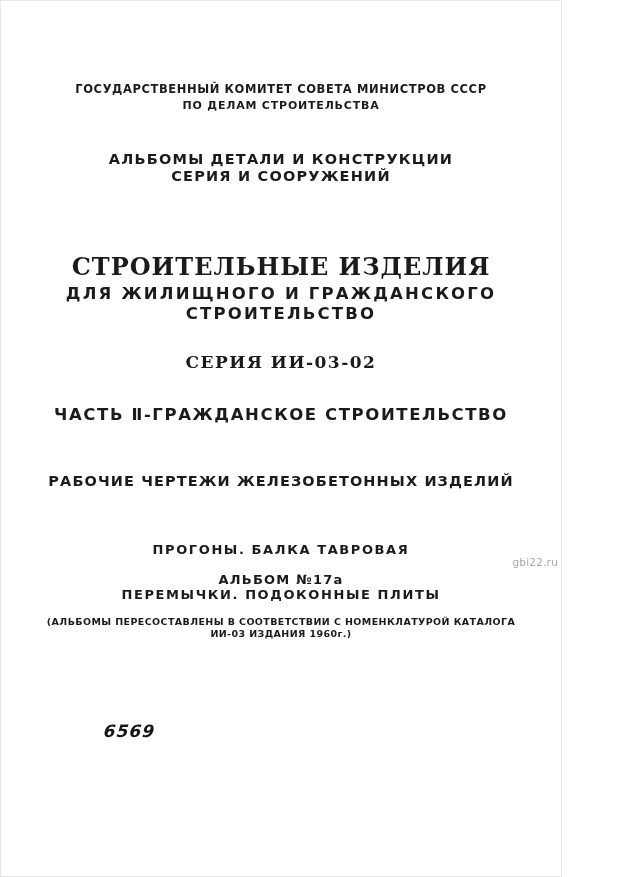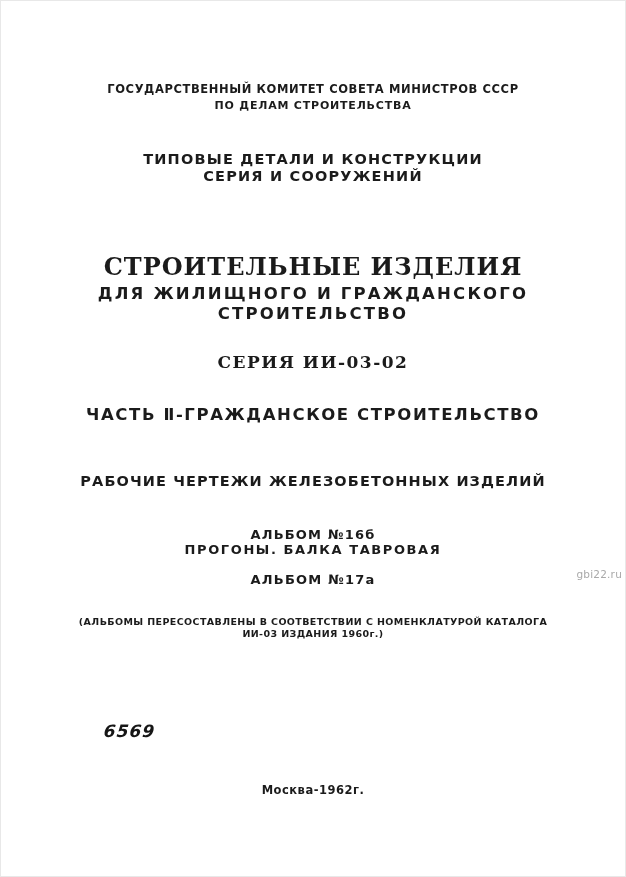--- a/index.html
+++ b/index.html
@@ -2,21 +2,21 @@
 <html><head>
 <meta charset="utf-8">
 <style>
   html, body {
     margin: 0;
     padding: 0;
     background: #ffffff;
   }
   .page {
     position: relative;
-    width: 626px;
+    width: 562px;
     height: 877px;
     background: #ffffff;
     overflow: hidden;
     box-shadow: inset 0 0 0 1px #e8e8e8;
     font-family: "DejaVu Sans", sans-serif;
     color: #1b1b1b;
   }
   .line {
     position: absolute;
     left: 0;
@@ -61,55 +61,54 @@
     letter-spacing: 1px;
     color: #161616;
     transform: skewX(-6deg);
   }
   
   .imprint { top: 783px; font-size: 11.5px; font-weight: bold; letter-spacing: 0.5px; }
   
   .watermark {
     position: absolute;
     right: 4px;
-    top: 568px;
+    top: 556px;
     font-size: 10.5px;
     font-weight: normal;
     color: #a9a9a9;
     letter-spacing: 0.2px;
   }
 </style>
 </head>
 <body>
 
 <div class="page">
 
   <div class="line hdr1">ГОСУДАРСТВЕННЫЙ КОМИТЕТ СОВЕТА МИНИСТРОВ СССР</div>
   <div class="line hdr2">ПО ДЕЛАМ СТРОИТЕЛЬСТВА</div>
 
-  <div class="line sub1">ТИПОВЫЕ ДЕТАЛИ И КОНСТРУКЦИИ</div>
+  <div class="line sub1">АЛЬБОМЫ ДЕТАЛИ И КОНСТРУКЦИИ</div>
   <div class="line sub2">СЕРИЯ И СООРУЖЕНИЙ</div>
 
   <div class="line ttl2">СТРОИТЕЛЬНЫЕ ИЗДЕЛИЯ</div>
   <div class="line ttl3">ДЛЯ ЖИЛИЩНОГО И ГРАЖДАНСКОГО</div>
   <div class="line ttl4">СТРОИТЕЛЬСТВО</div>
 
   <div class="line series">СЕРИЯ ИИ-03-02</div>
 
   <div class="line part">ЧАСТЬ Ⅱ-ГРАЖДАНСКОЕ СТРОИТЕЛЬСТВО</div>
 
   <div class="line drawings">РАБОЧИЕ ЧЕРТЕЖИ ЖЕЛЕЗОБЕТОННЫХ ИЗДЕЛИЙ</div>
 
-  <div class="line alb1num">АЛЬБОМ №16б</div>
   <div class="line alb1ttl">ПРОГОНЫ. БАЛКА ТАВРОВАЯ</div>
 
   <div class="line alb2num">АЛЬБОМ №17а</div>
+  <div class="line alb2ttl">ПЕРЕМЫЧКИ. ПОДОКОННЫЕ ПЛИТЫ</div>
 
   <div class="line note1">(АЛЬБОМЫ ПЕРЕСОСТАВЛЕНЫ В СООТВЕТСТВИИ С НОМЕНКЛАТУРОЙ КАТАЛОГА</div>
   <div class="line note2">ИИ-03 ИЗДАНИЯ 1960г.)</div>
 
   <div class="invnum">6569</div>
 
-  <div class="line imprint">Москва-1962г.</div>
 
   <div class="watermark">gbi22.ru</div>
 
 </div>
 
 </body></html>

